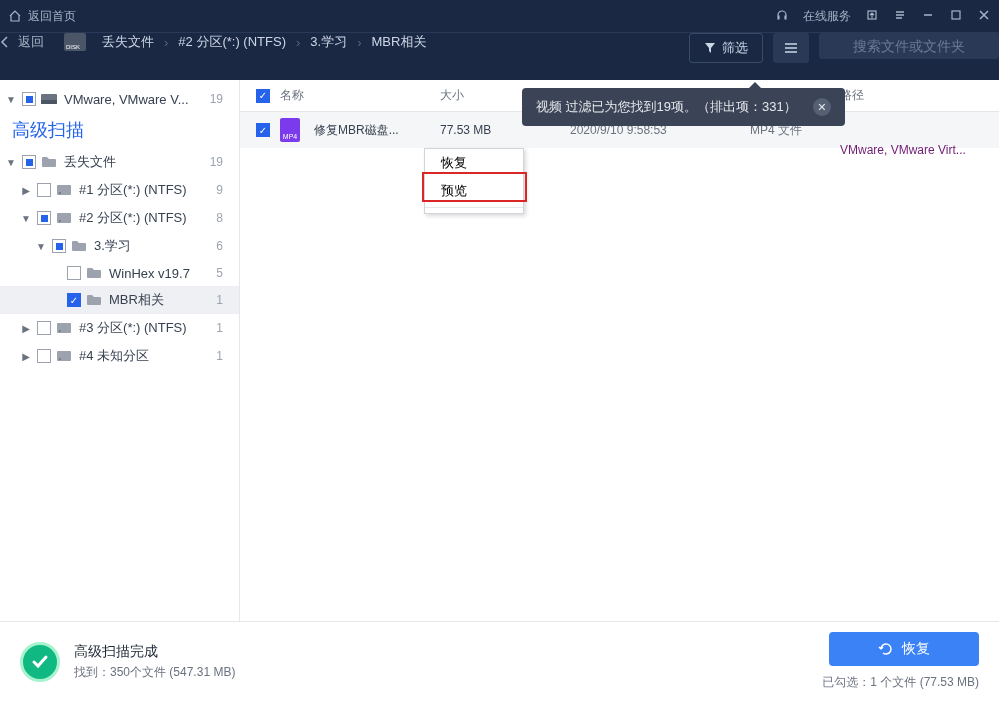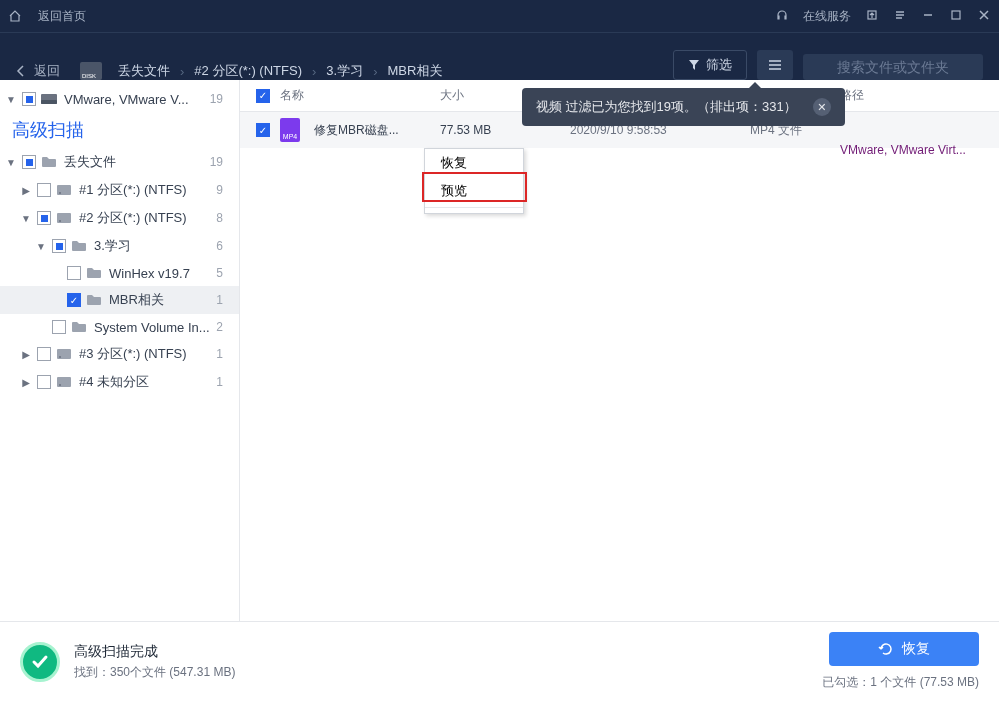--- a/index.html
+++ b/index.html
@@ -1,24 +1,24 @@
 <!DOCTYPE html>
 <html><head>
 <meta charset="utf-8">
 <style>
 * { margin: 0; padding: 0; box-sizing: border-box; font-family: "Microsoft YaHei", sans-serif; }
 body { width: 999px; height: 701px; background: #fff; overflow: hidden; }
 
 .titlebar { height: 32px; background: #1a2844; display: flex; align-items: center; padding: 0 8px; color: #a8b3c5; font-size: 12px; }
-.titlebar-left { display: flex; align-items: center; gap: 16px; }
+.titlebar-left { display: flex; align-items: center; gap: 6px; }
 .titlebar-right { margin-left: auto; display: flex; align-items: flex-start; gap: 14px; }
 .titlebar-icon { width: 14px; height: 14px; display: inline-flex; align-items: center; justify-content: center; }
 .win-btn { width: 14px; height: 14px; cursor: pointer; display: inline-flex; align-items: center; justify-content: center; }
 
-.toolbar { height: 48px; background: #1a2844; display: flex; align-items: flex-end; padding: 0 16px; color: #cdd6e5; font-size: 13px; border-top: 1px solid #2a3a56; }
+.toolbar { height: 48px; background: #1a2844; display: flex; align-items: flex-start; padding: 0 0; color: #cdd6e5; font-size: 13px; border-top: 1px solid #2a3a56; }
 .back-btn { display: flex; align-items: center; gap: 8px; cursor: pointer; color: #a8b3c5; }
 .disk-icon { width: 22px; height: 18px; background: #4a5568; border-radius: 2px; margin: 0 16px 0 20px; position: relative; }
 .disk-icon::after { content: "DISK"; position: absolute; bottom: 1px; left: 2px; font-size: 6px; color: #fff; }
 .breadcrumb { display: flex; align-items: center; gap: 10px; flex: 1; }
 .breadcrumb-item { cursor: pointer; }
 .breadcrumb-sep { color: #556680; }
 .filter-btn { display: flex; align-items: center; gap: 6px; border: 1px solid #3a4a66; padding: 5px 14px; border-radius: 3px; cursor: pointer; margin-right: 10px; }
 .view-btn { width: 36px; height: 30px; background: #2a3a56; border-radius: 3px; display: flex; align-items: center; justify-content: center; cursor: pointer; margin-right: 10px; }
 .search-box { display: flex; align-items: center; background: #2a3a56; border-radius: 3px; padding: 5px 10px; width: 180px; }
 .search-input { background: transparent; border: none; color: #a8b3c5; flex: 1; outline: none; font-size: 14px; margin-left: 24px; }
@@ -239,31 +239,20 @@
           <span class="tree-toggle"></span>
           <span class="tree-check checked">✓</span>
           <span class="tree-icon">
             <svg width="16" height="14" viewBox="0 0 16 14">
               <path d="M1 3 a1 1 0 0 1 1-1 h4 l2 2 h6 a1 1 0 0 1 1 1 v6 a1 1 0 0 1 -1 1 H2 a1 1 0 0 1 -1-1 Z" fill="#9ca3af"></path>
             </svg>
           </span>
           <span class="tree-label">MBR相关</span>
           <span class="tree-count">1</span>
         </div>
-        <div class="tree-item" style="padding-left: 34px;">
-          <span class="tree-toggle"></span>
-          <span class="tree-check "></span>
-          <span class="tree-icon">
-            <svg width="16" height="14" viewBox="0 0 16 14">
-              <path d="M1 3 a1 1 0 0 1 1-1 h4 l2 2 h6 a1 1 0 0 1 1 1 v6 a1 1 0 0 1 -1 1 H2 a1 1 0 0 1 -1-1 Z" fill="#9ca3af"></path>
-            </svg>
-          </span>
-          <span class="tree-label">System Volume In...</span>
-          <span class="tree-count">2</span>
-        </div>
         <div class="tree-item" style="padding-left: 19px;">
           <span class="tree-toggle">▶</span>
           <span class="tree-check "></span>
           <span class="tree-icon">
             <svg width="16" height="14" viewBox="0 0 16 14">
               <rect x="1" y="2" width="14" height="10" rx="1" fill="#9ca3af"></rect>
               <circle cx="4" cy="10" r="1" fill="#6b7280"></circle>
             </svg>
           </span>
           <span class="tree-label">#3 分区(*:) (NTFS)</span>

